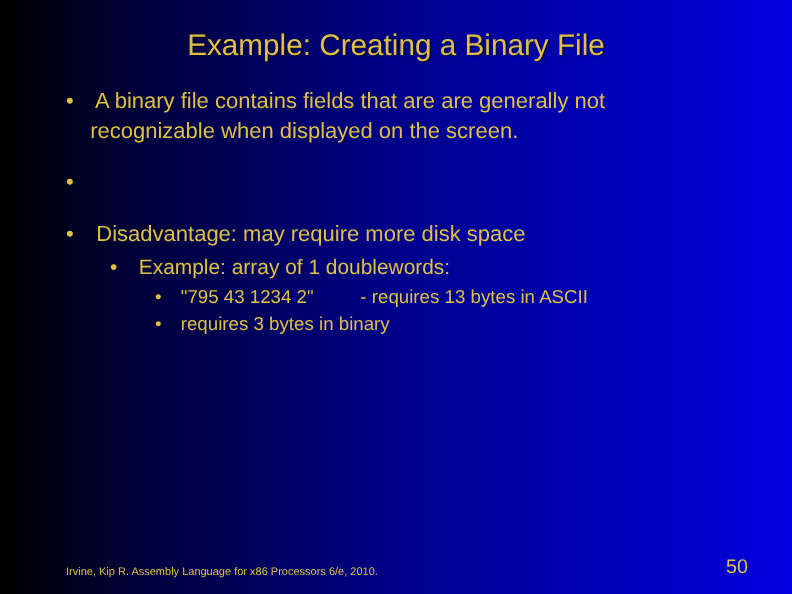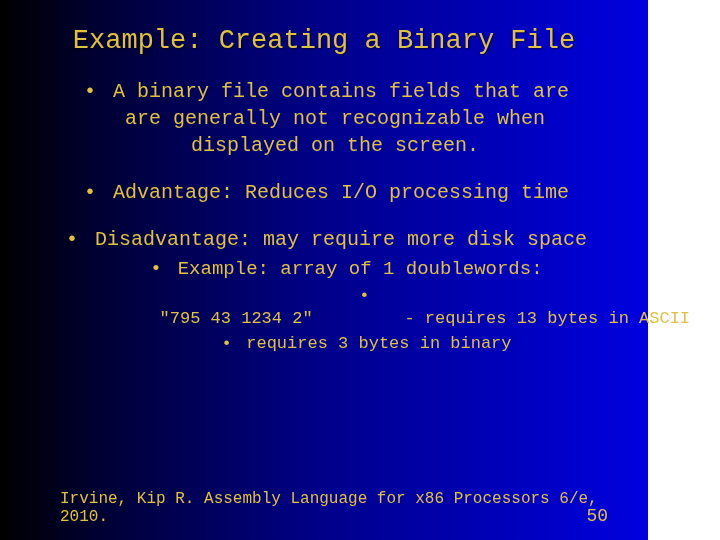--- a/index.html
+++ b/index.html
@@ -4,26 +4,25 @@
 <style>
   html, body {
     margin: 0;
     padding: 0;
     width: 720px;
     height: 540px;
     overflow: hidden;
     font-family: Arial, Helvetica, sans-serif;
   }
   .slide {
-    width: 648px;
+    width: 720px;
     height: 540px;
     background: linear-gradient(to right, #000000 0%, #000033 15%, #00008a 50%, #0000e0 100%);
     position: relative;
     box-sizing: border-box;
-    font-family: Liberation Mono, monospace;
   }
   .title {
     color: #e0c040;
     font-size: 27px;
     font-weight: normal;
     text-align: center;
     padding-top: 26px;
     padding-bottom: 10px;
     text-shadow: 1px 1px 2px rgba(0,0,0,0.6);
   }
@@ -41,42 +40,41 @@
   li::before {
     content: "•";
     display: inline-block;
     width: 1.1em;
     margin-left: -1.1em;
   }
   ul.lvl1 > li {
     padding-left: 1.1em;
     margin-bottom: 20px;
     font-size: 20px;
-    text-align: center;
   }
   ul.lvl2 > li {
     padding-left: 1.1em;
     margin-top: 4px;
     margin-bottom: 4px;
     font-size: 19px;
   }
   ul.lvl3 > li {
     padding-left: 1.1em;
     margin-top: 2px;
     margin-bottom: 2px;
     font-size: 17px;
   }
   ul.lvl2 { margin-left: 18px; margin-top: 4px; }
   ul.lvl3 { margin-left: 20px; margin-top: 2px; }
   .footer {
     position: absolute;
     bottom: 14px;
     left: 60px;
     color: #e0c040;
-    font-size: 16px;
+    font-size: 10px;
   }
   .page-num {
     position: absolute;
     bottom: 14px;
     right: 40px;
     color: #e0c040;
     font-size: 18px;
     margin-left: 20px;
   }
   .nowrap { white-space: pre; }
@@ -86,21 +84,20 @@
 
 <div class="slide">
   <div class="title">Example: Creating a Binary File</div>
 
   <div class="body">
     <ul class="lvl1">
       <li>
         <span>A </span><span>binary file</span><span> contains fields that are are generally not recognizable when displayed on the screen.</span>
       </li>
       <li>
-        <span>Advantage: Reduces I/O processing time</span>
       </li>
       <li>
         <span>Disadvantage: may require more disk space</span>
         <ul class="lvl2">
           <li>
             <span>Example: array of 1 doublewords:</span>
             <ul class="lvl3">
               <li>
                 <span class="nowrap">"795 43 1234 2"         - requires 13 bytes in ASCII</span>
               </li>

